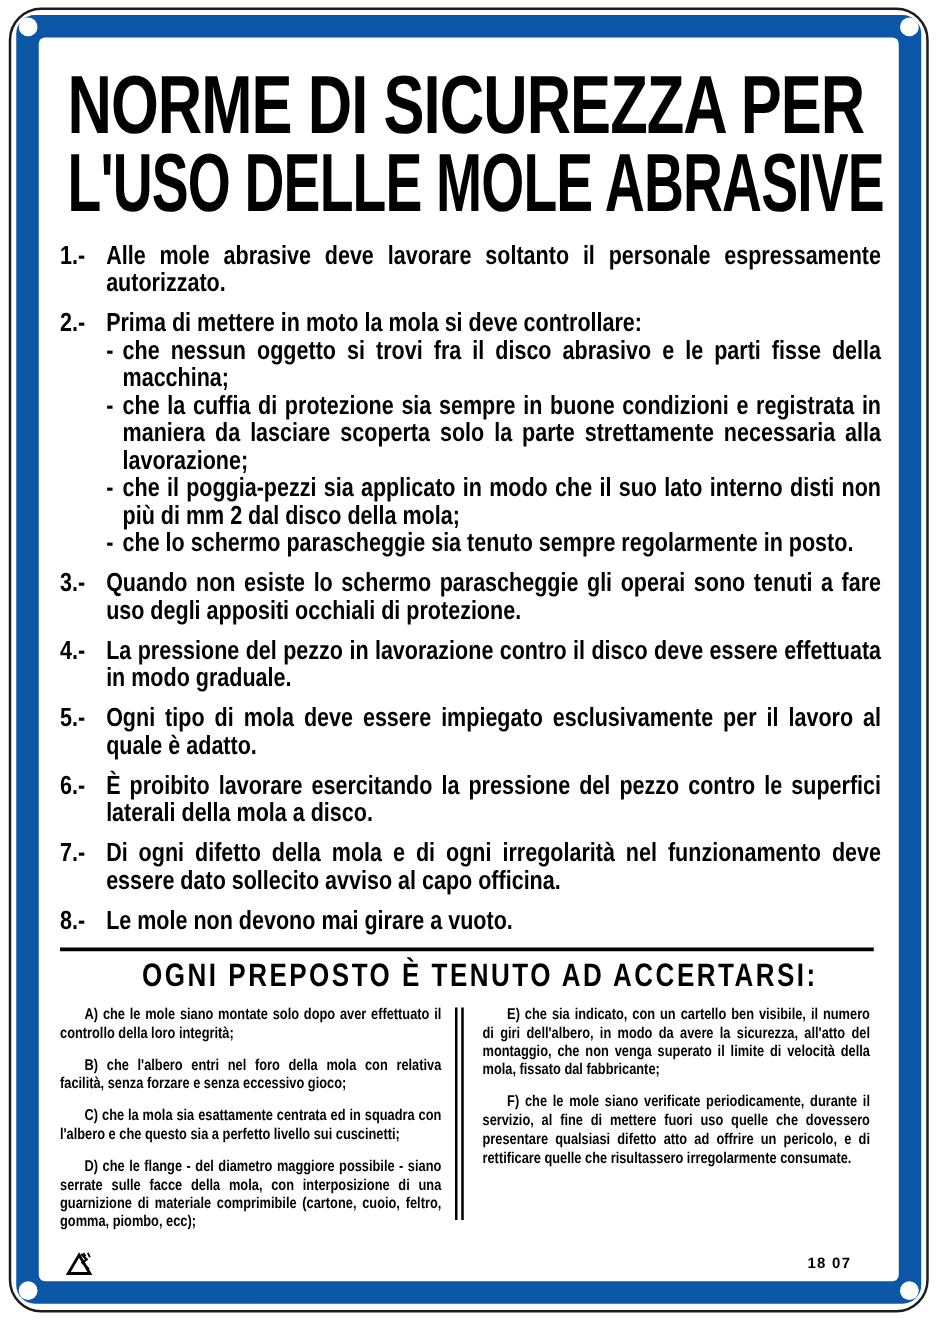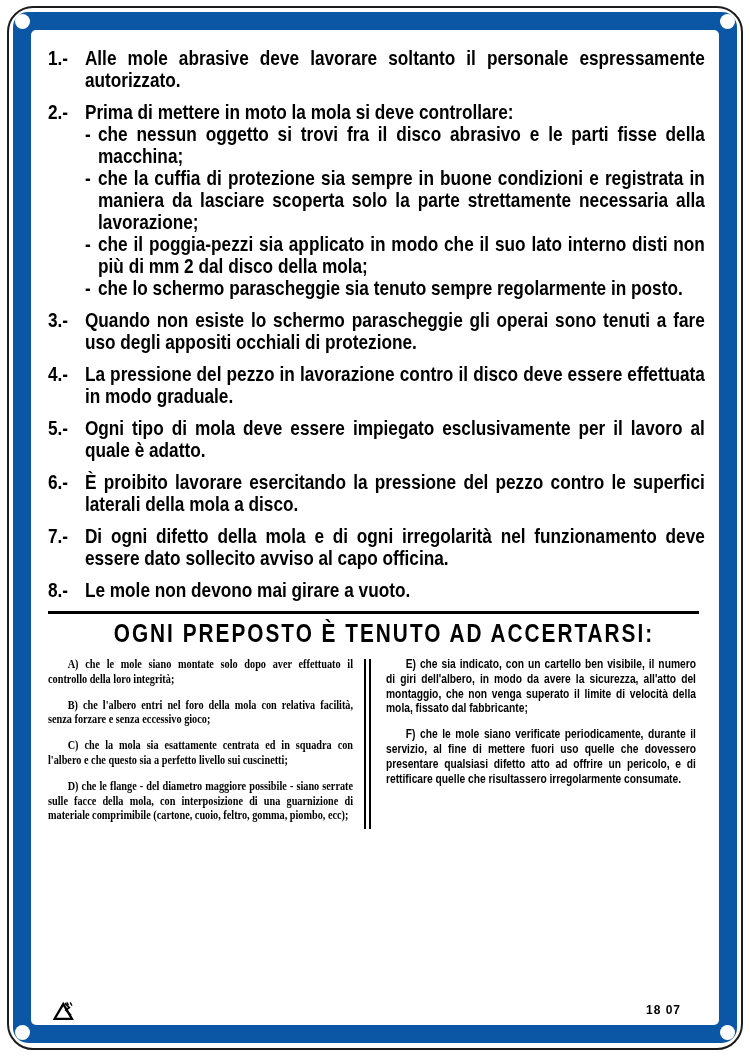--- a/index.html
+++ b/index.html
@@ -44,21 +44,21 @@
   .sub-dash{width:16px;flex:none;}
   .sub-text{flex:1;text-align:justify;}
 
   .separator{border:none;border-top:3px solid #000;margin:7px 0 4px;width:651px;}
 
   .inspector-heading{font-size:26px;letter-spacing:2.5px;white-space:nowrap;
     width:657px;text-align:center;transform:scaleX(0.8);transform-origin:50% 0;
     margin-top:3px;}
 
   .columns{display:flex;margin-top:8px;}
-  .col-left{width:305px;flex:none;font-family:Liberation Serif, serif;}
+  .col-left{width:305px;flex:none;}
   .col-right{width:310px;flex:none;}
   .col-inner{transform:scaleX(0.82);transform-origin:0 0;
     font-size:12.5px;line-height:14.8px;}
   .col-left .col-inner{width:372px;}
   .col-right .col-inner{width:378px;}
   .col-par{margin:0 0 11px;text-indent:24px;text-align:justify;}
   .col-divider{flex:none;width:7px;box-sizing:border-box;margin:2px 15px 0 11px;
     height:170px;border-left:2px solid #000;border-right:2px solid #000;}
 
   .logo{position:absolute;left:52px;top:1000px;width:26px;height:22px;}
@@ -70,20 +70,24 @@
 <div class="sign-outline"></div>
 <div class="frame-band"></div>
 <div class="inner-panel"></div>
 <div class="hole tl"></div>
 <div class="hole tr"></div>
 <div class="hole bl"></div>
 <div class="hole br"></div>
 
 <div class="content">
 
+  <div class="title">
+    <span class="title-line l1">NORME DI SICUREZZA PER</span>
+    <span class="title-line l2">L'USO DELLE MOLE ABRASIVE</span>
+  </div>
 
   <div class="rules">
 
     <div class="rule">
       <div class="rule-num">1.-</div>
       <div class="rule-body">
           <div class="rule-text">Alle mole abrasive deve lavorare soltanto il personale espressamente autorizzato.</div>
         </div>
     </div>
 

